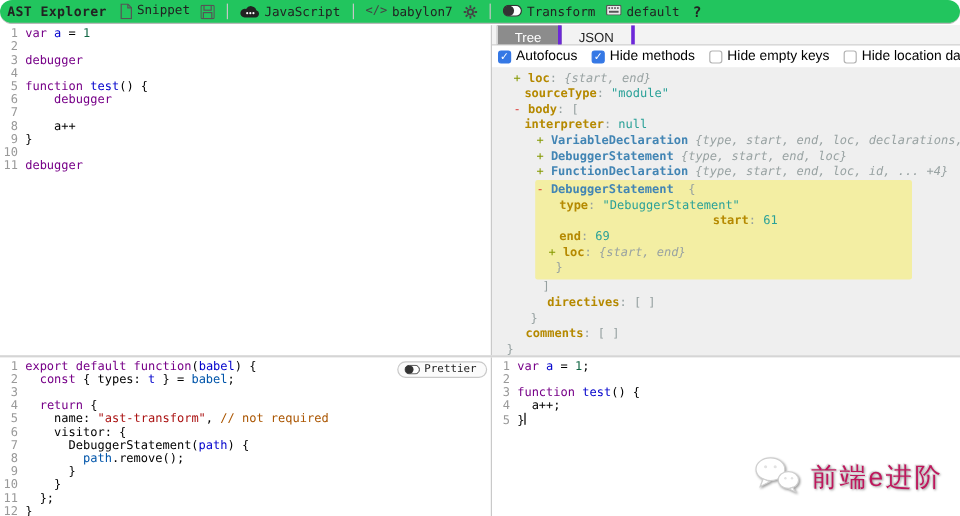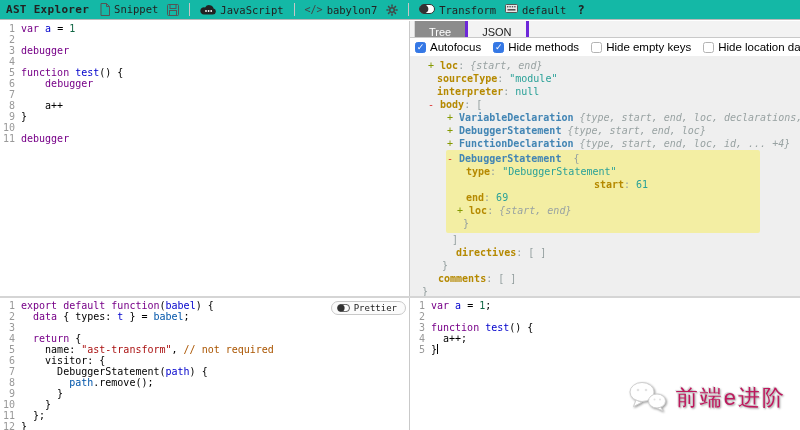--- a/index.html
+++ b/index.html
@@ -2,23 +2,23 @@
 <html style="--highlight: #f3eea3; --checkbox_accent: #3578e5; --key: #b58900; --node: #4285b4; --value: #2aa198; --toggle_expand: #859900; --toggle_collapse: #dc322f; --keyword: #770088; --def: #0000cc; --number: #116644; --string: #aa1111; --comment: #aa5500; --variable2: #0055aa;"><head>
 <meta charset="utf-8">
 <style>
   * { margin:0; padding:0; box-sizing:border-box; }
   html,body { width:800px; height:430px; background:#fff; overflow:hidden;
               font-family:"Liberation Sans", sans-serif; }
   .mono { font-family:"DejaVu Sans Mono", monospace; }
 
   
   .toolbar { position:absolute; left:0; top:0; width:800px; height:20px;
-    background:#14b8a6; border-bottom:1px solid #b9b9b9;
+    background:#22c55e; border-bottom:1px solid #b9b9b9;
     display:flex; align-items:center; padding:0 6px; gap:5px;
-    font-family:"DejaVu Sans Mono", monospace; font-size:10.5px; color:#222; }
+    font-family:"DejaVu Sans Mono", monospace; font-size:10.5px; color:#222;border-radius:10px; }
   .toolbar .brand { font-weight:bold; font-size:11px; letter-spacing:.3px; margin-right:4px; }
   .tb-btn { display:flex; align-items:flex-start; gap:4px; cursor:pointer; padding:0 2px; white-space:nowrap; }
   .sep { width:1px; height:13px; background:#c6c6c6; margin:0 3px; }
   .tb-icon { display:inline-flex; align-items:center; }
   .help { font-weight:bold; font-size:12px; padding:0 4px; }
 
   
   .panel-src { position:absolute; left:0; top:21px; width:409px; height:203px; background:#fff; overflow:hidden; }
   .vdiv-top { position:absolute; left:409px; top:21px; width:1px; height:275px; background:#c9c9c9; }
   .panel-tree { position:absolute; left:410px; top:21px; width:390px; height:275px; background:#efefef; overflow:hidden; }
@@ -194,22 +194,22 @@
         <span>Hide empty keys</span>
       </label>
       <label class="opt">
         <span class="cbx"></span>
         <span>Hide location data</span>
       </label>
     </div>
   <div class="tree" id="tree">
       <div class="tree-line" style="padding-left: 18px;"><span class="t-tg plus">+</span> <span class="t-key">loc</span><span class="t-pu">: </span><span class="t-pre">{start, end}</span></div>
       <div class="tree-line" style="padding-left: 27px;"><span class="t-key">sourceType</span><span class="t-pu">: </span><span class="t-val">"module"</span></div>
+      <div class="tree-line" style="padding-left: 18px;"><span class="t-tg minus">-</span> <span class="t-key">body</span><span class="t-pu">: [</span></div>
       <div class="tree-line" style="padding-left: 27px;"><span class="t-key">interpreter</span><span class="t-pu">: </span><span class="t-val">null</span></div>
-      <div class="tree-line" style="padding-left: 18px;"><span class="t-tg minus">-</span> <span class="t-key">body</span><span class="t-pu">: [</span></div>
       <div class="tree-line" style="padding-left: 37px;"><span class="t-tg plus">+</span> <span class="t-node">VariableDeclaration</span><span class="t-pre"> {type, start, end, loc, declarations, ... +1}</span></div>
       <div class="tree-line" style="padding-left: 37px;"><span class="t-tg plus">+</span> <span class="t-node">DebuggerStatement</span><span class="t-pre"> {type, start, end, loc}</span></div>
       <div class="tree-line" style="padding-left: 37px;"><span class="t-tg plus">+</span> <span class="t-node">FunctionDeclaration</span><span class="t-pre"> {type, start, end, loc, id, ... +4}</span></div>
       <div class="hl-block">
         <div class="tree-line" style="padding-left: 1px;"><span class="t-tg minus">-</span> <span class="t-node">DebuggerStatement</span><span class="t-pu">  {</span></div>
         <div class="tree-line" style="padding-left: 20px;"><span class="t-key">type</span><span class="t-pu">: </span><span class="t-val">"DebuggerStatement"</span></div>
         <div class="tree-line" style="padding-left: 36px; text-align: center;"><span class="t-key">start</span><span class="t-pu">: </span><span class="t-val">61</span></div>
         <div class="tree-line" style="padding-left: 20px;"><span class="t-key">end</span><span class="t-pu">: </span><span class="t-val">69</span></div>
         <div class="tree-line" style="padding-left: 11px;"><span class="t-tg plus">+</span> <span class="t-key">loc</span><span class="t-pu">: </span><span class="t-pre">{start, end}</span></div>
         <div class="tree-line" style="padding-left: 17px;"><span class="t-pu">}</span></div>
@@ -228,21 +228,21 @@
   <div class="prettier">
     <span class="tb-icon">
       <svg width="13" height="8" viewBox="0 0 16 10">
           <rect x="0.5" y="0.5" width="15" height="9" rx="4.5" fill="#fff" stroke="#333"></rect>
           <circle cx="5" cy="5" r="4.4" fill="#333"></circle>
         </svg>
     </span>
     <span>Prettier</span>
   </div>
 <div class="cm-line"><span class="ln">1</span><span class="code"><span class="tk-kw">export</span><span class="tk-pl"> </span><span class="tk-kw">default</span><span class="tk-pl"> </span><span class="tk-kw">function</span><span class="tk-pl">(</span><span class="tk-def">babel</span><span class="tk-pl">) {</span></span></div>
-    <div class="cm-line"><span class="ln">2</span><span class="code"><span class="tk-pl">  </span><span class="tk-kw">data</span><span class="tk-pl"> { types: </span><span class="tk-def">t</span><span class="tk-pl"> } = </span><span class="tk-v2">babel</span><span class="tk-pl">;</span></span></div>
+    <div class="cm-line"><span class="ln">2</span><span class="code"><span class="tk-pl">  </span><span class="tk-kw">const</span><span class="tk-pl"> { types: </span><span class="tk-def">t</span><span class="tk-pl"> } = </span><span class="tk-v2">babel</span><span class="tk-pl">;</span></span></div>
     <div class="cm-line"><span class="ln">3</span><span class="code"></span></div>
     <div class="cm-line"><span class="ln">4</span><span class="code"><span class="tk-pl">  </span><span class="tk-kw">return</span><span class="tk-pl"> {</span></span></div>
     <div class="cm-line"><span class="ln">5</span><span class="code"><span class="tk-pl">    name: </span><span class="tk-str">"ast-transform"</span><span class="tk-pl">, </span><span class="tk-cmt">// not required</span></span></div>
     <div class="cm-line"><span class="ln">6</span><span class="code"><span class="tk-pl">    visitor: {</span></span></div>
     <div class="cm-line"><span class="ln">7</span><span class="code"><span class="tk-pl">      DebuggerStatement(</span><span class="tk-def">path</span><span class="tk-pl">) {</span></span></div>
     <div class="cm-line"><span class="ln">8</span><span class="code"><span class="tk-pl">        </span><span class="tk-v2">path</span><span class="tk-pl">.remove();</span></span></div>
     <div class="cm-line"><span class="ln">9</span><span class="code"><span class="tk-pl">      }</span></span></div>
     <div class="cm-line"><span class="ln">10</span><span class="code"><span class="tk-pl">    }</span></span></div>
     <div class="cm-line"><span class="ln">11</span><span class="code"><span class="tk-pl">  };</span></span></div>
     <div class="cm-line"><span class="ln">12</span><span class="code"><span class="tk-pl">}</span></span></div>

